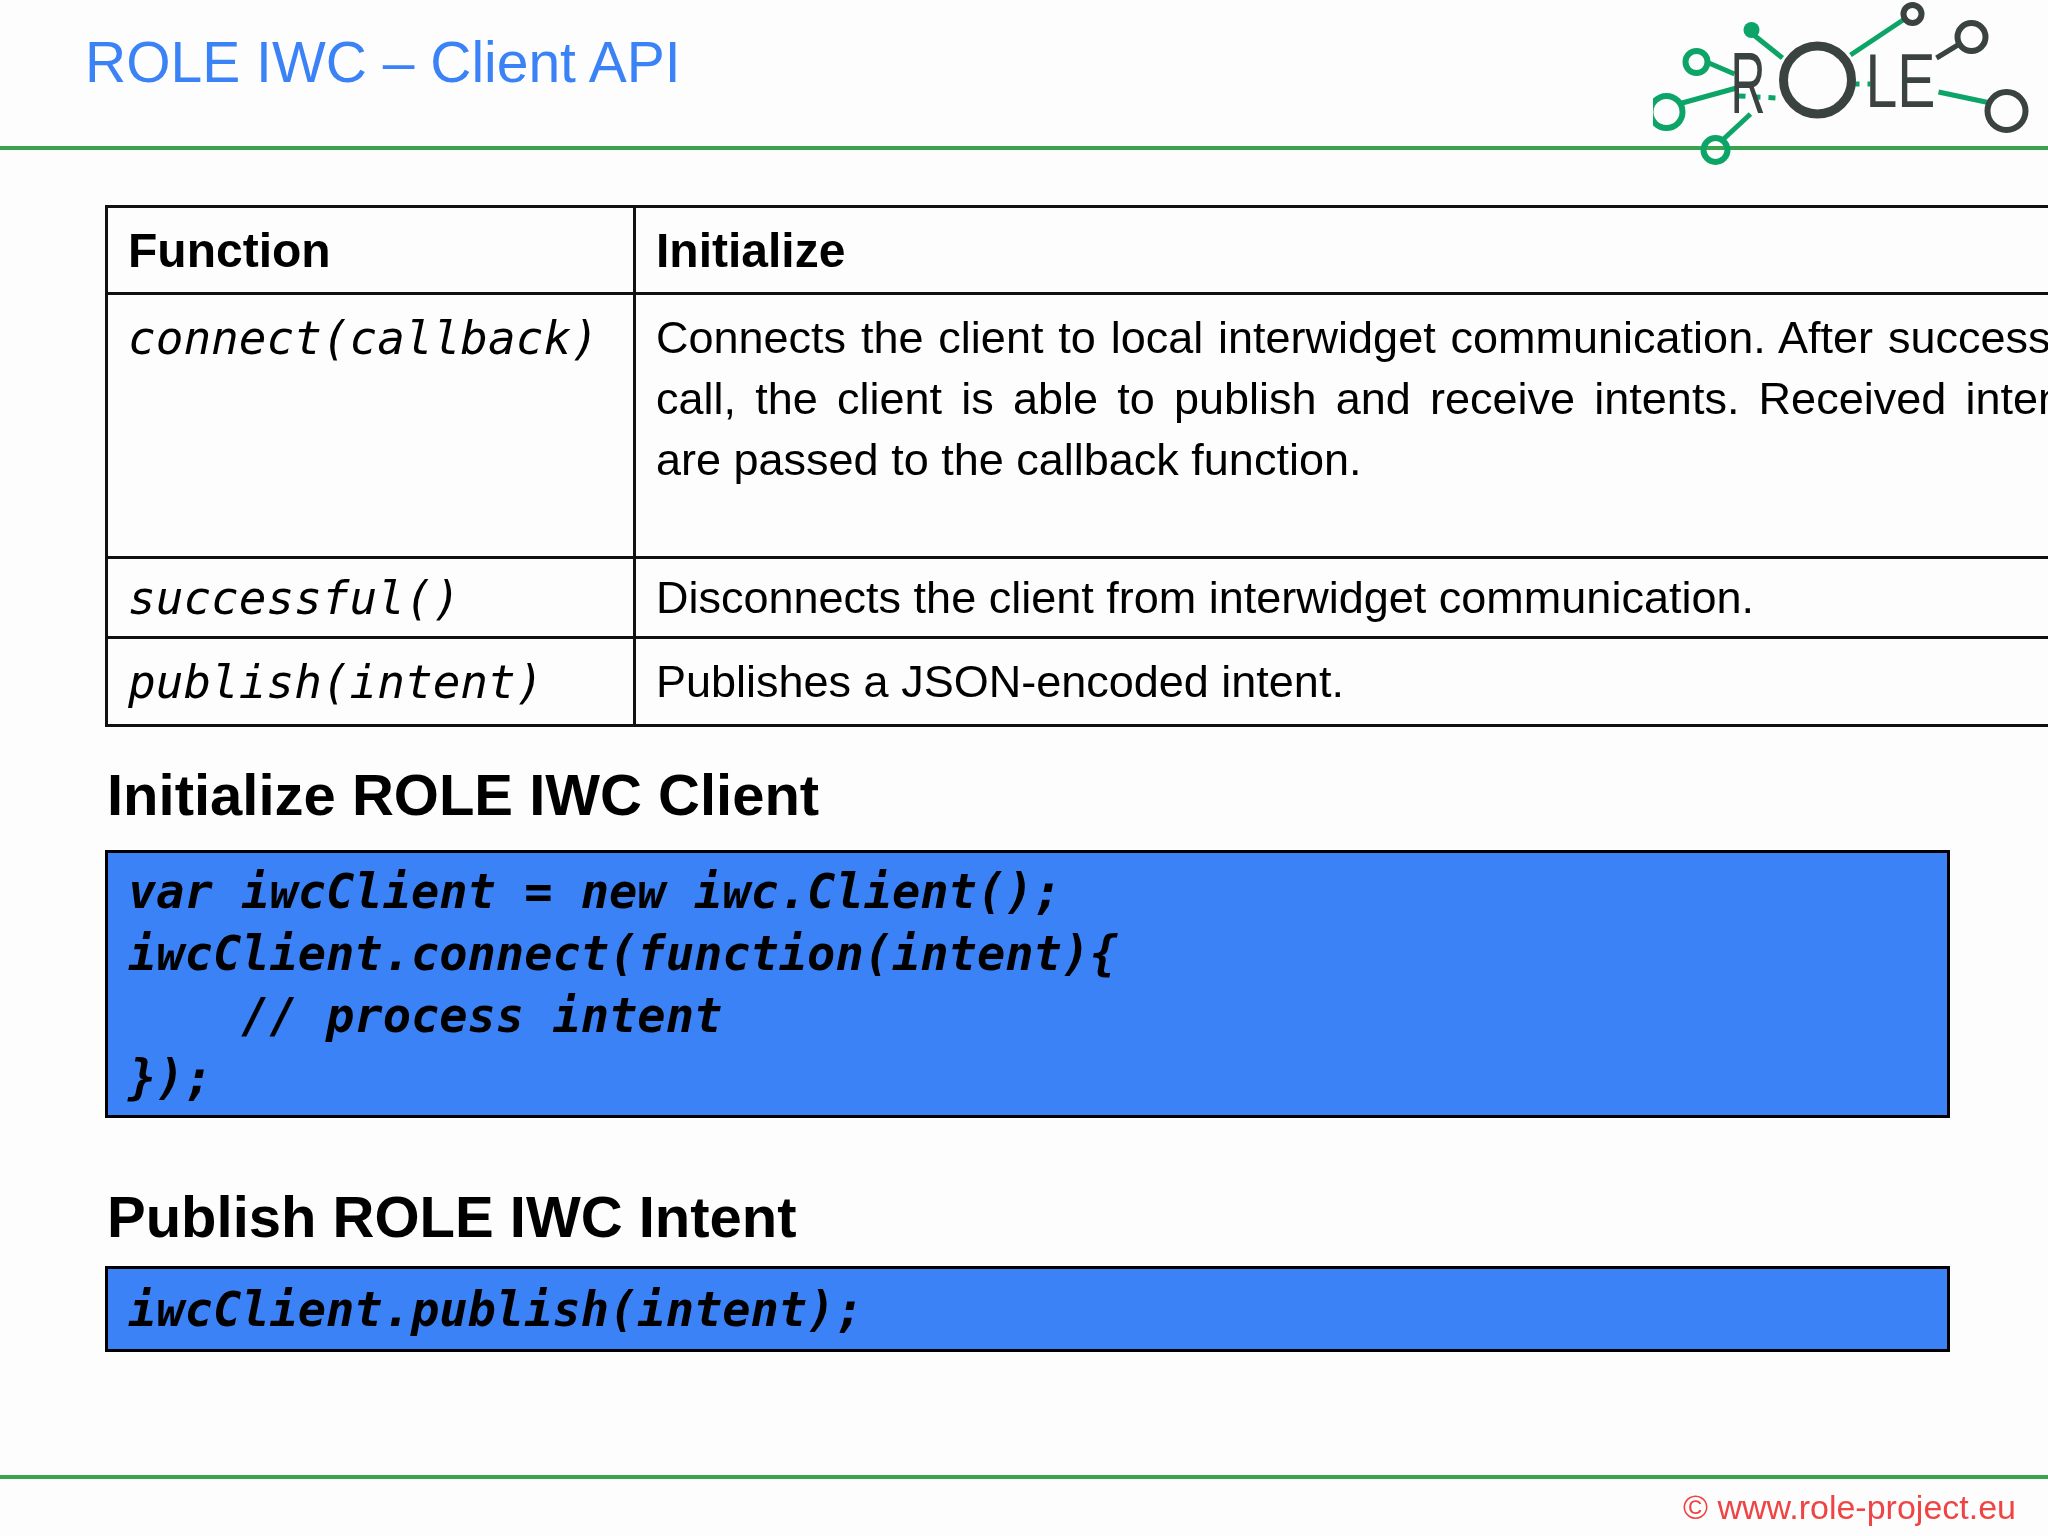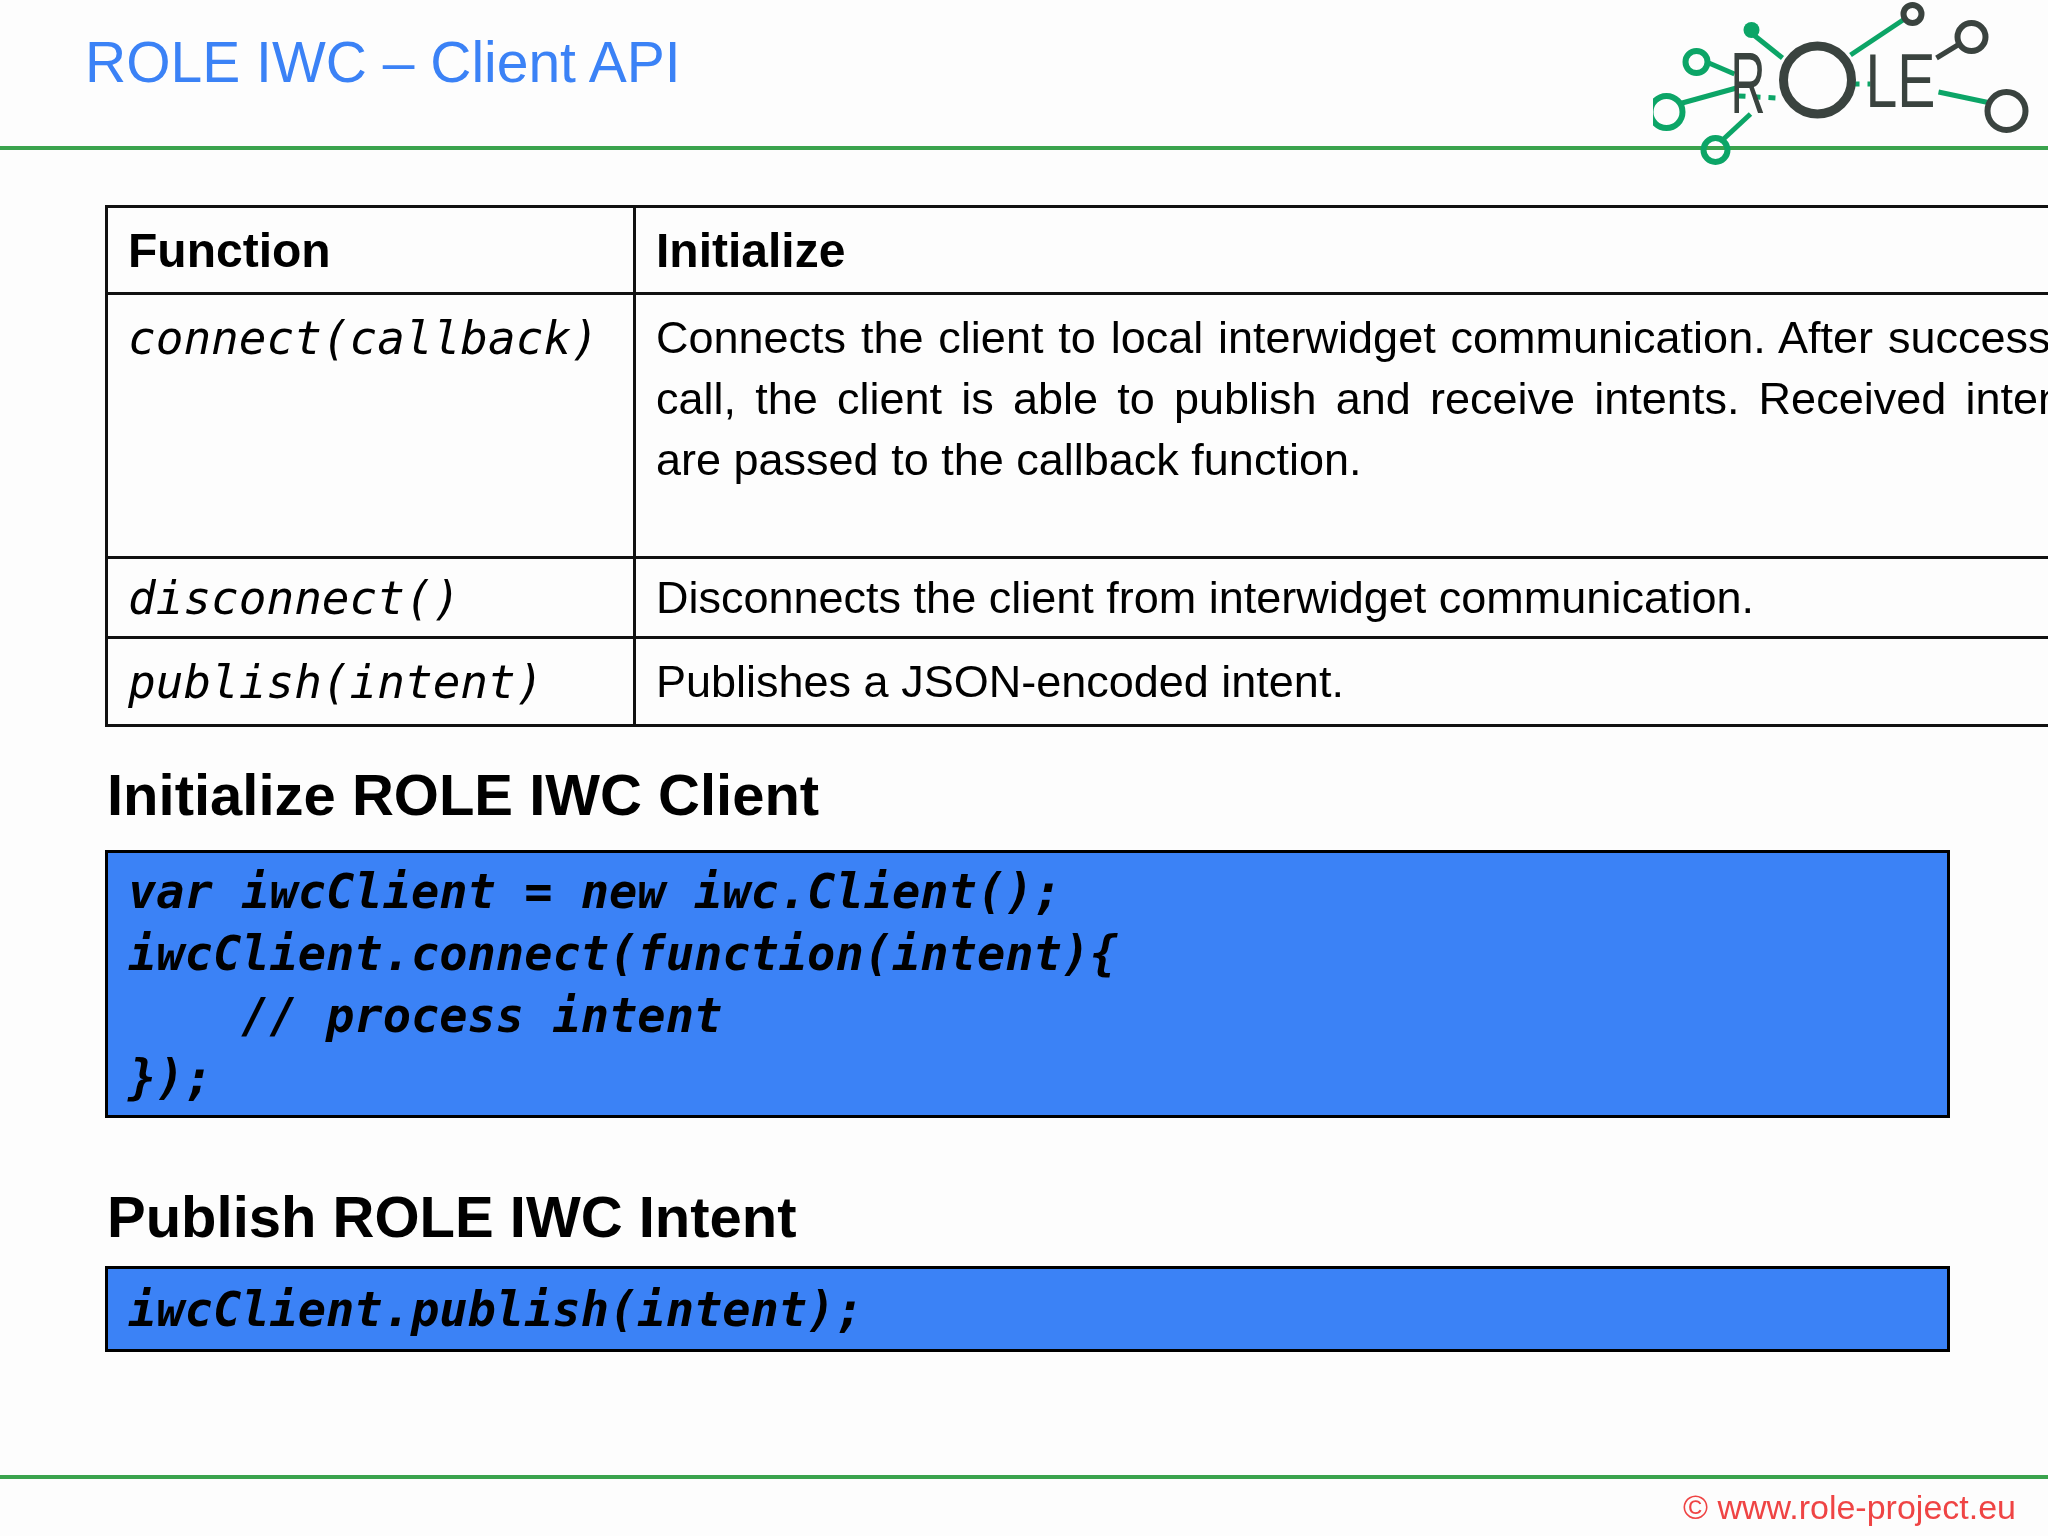--- a/index.html
+++ b/index.html
@@ -122,21 +122,21 @@
     <th>Function</th>
     <th>Initialize</th>
   </tr>
   <tr class="r1">
     <td class="fn-cell"><span class="fn">connect(callback)</span></td>
     <td class="desc-cell">
           <div class="desc">Connects the client to local interwidget communication. After successful call, the client is able to publish and receive intents. Received intents are passed to the callback function.</div>
         </td>
   </tr>
   <tr class="r2">
-    <td class="fn-cell"><span class="fn">disconnect()</span></td>
+    <td class="fn-cell"><span class="fn">successful()</span></td>
     <td class="desc-cell">
           <div class="desc">Disconnects the client from interwidget communication.</div>
         </td>
   </tr>
   <tr class="r3">
     <td class="fn-cell"><span class="fn">publish(intent)</span></td>
     <td class="desc-cell">
           <div class="desc">Publishes a JSON-encoded intent.</div>
         </td>
   </tr>

